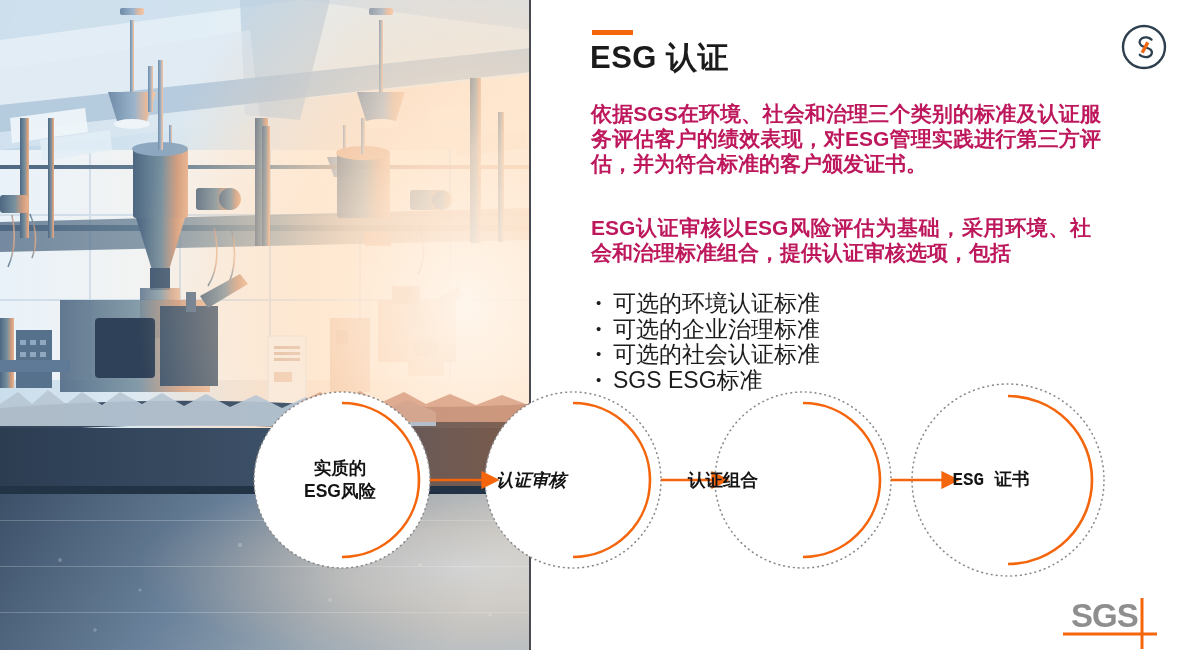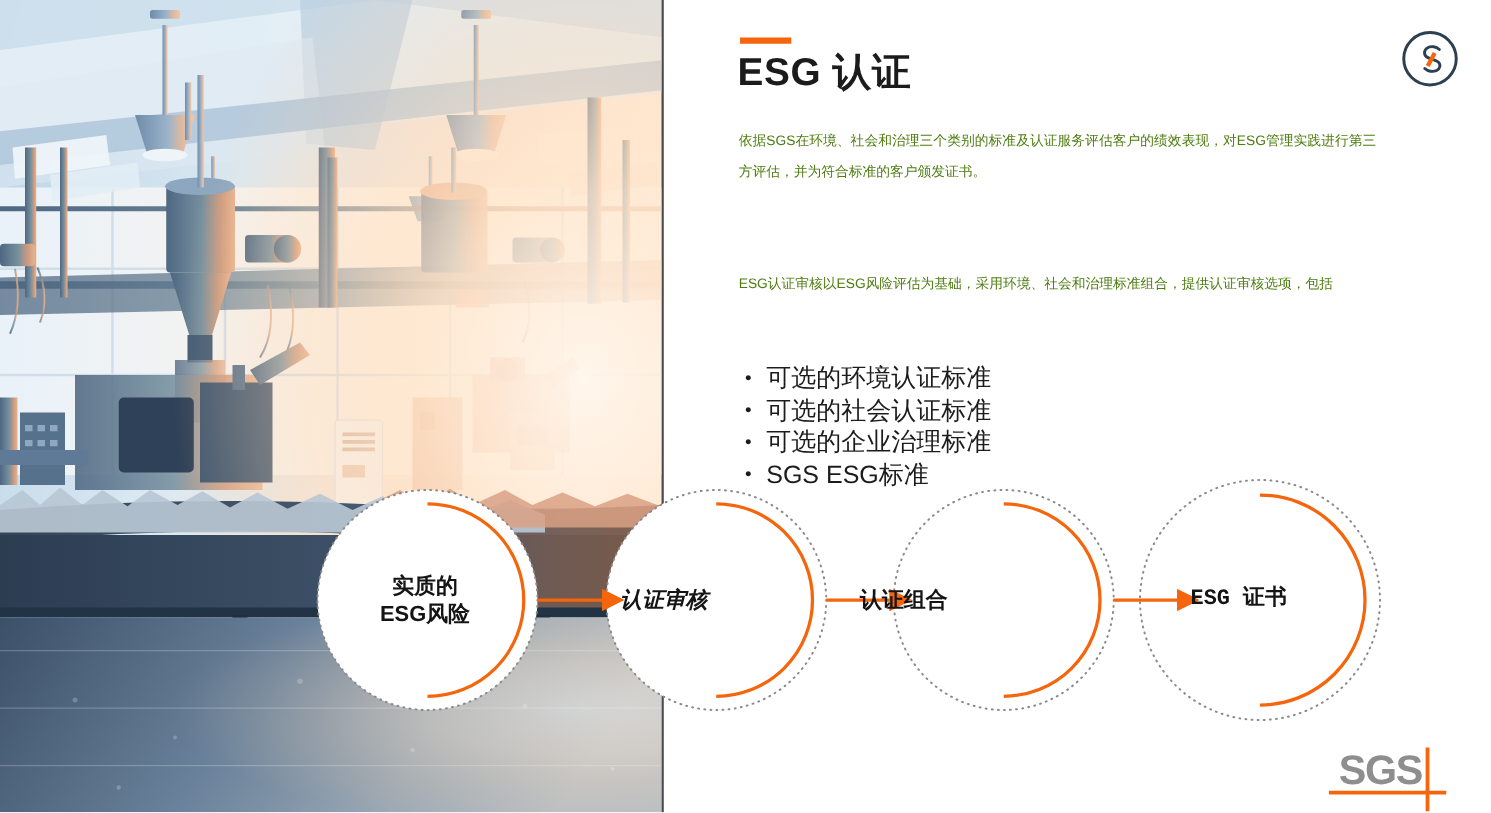--- a/index.html
+++ b/index.html
@@ -45,33 +45,34 @@
     font-size: 31px;
     color: #1b1b1b;
     letter-spacing: 0.5px;
     white-space: nowrap;
   }
 
   .para {
     position: absolute;
     left: 58px;
     width: 510px;
-    font-size: 11px;
+    font-size: 21px;
     line-height: 25px;
-    color: #4d7c0f;
+    color: #be185d;
     text-align: justify;
+    font-weight: bold;
   }
   #para-1 { top: 86px; }
   #para-2 { top: 200px; width: 500px; }
 
   #bullets {
     position: absolute;
     left: 62px; top: 276px;
     list-style: none;
-    font-size: 20px;
+    font-size: 23px;
     line-height: 25.5px;
     color: #1c1c1c;
   }
   #bullets li { position: relative; padding-left: 18px; }
   #bullets li::before {
     content: "•";
     position: absolute; left: 1px; top: -1px;
     font-size: 15px;
     color: #1c1c1c;
   }
@@ -367,22 +368,22 @@
     <div id="accent-bar"></div>
 
     <h1 id="page-title">ESG 认证</h1>
 
     <p class="para" id="para-1">依据SGS在环境、社会和治理三个类别的标准及认证服务评估客户的绩效表现，对ESG管理实践进行第三方评估，并为符合标准的客户颁发证书。</p>
 
     <p class="para" id="para-2">ESG认证审核以ESG风险评估为基础，采用环境、社会和治理标准组合，提供认证审核选项，包括</p>
 
     <ul id="bullets">
       <li>可选的环境认证标准</li>
+      <li>可选的企业治理标准</li>
       <li>可选的社会认证标准</li>
-      <li>可选的企业治理标准</li>
       <li>SGS ESG标准</li>
     </ul>
 
     <div id="brand-mark">
       <svg viewBox="0 0 50 50" aria-hidden="true">
         <circle cx="25" cy="25" r="21" fill="none" stroke="#2e3f4f" stroke-width="2.4"></circle>
         <path d="M32.5 17.6 C30 15.2 25.8 14.6 23 16.3 C20 18.1 19.8 21.7 22.4 23.6
                  C25 25.5 29.4 25.6 31.6 27.6 C33.8 29.6 33.2 33 30.3 34.4
                  C27.4 35.8 23.2 35.1 20.8 32.8" fill="none" stroke="#2e3f4f" stroke-width="2.3" stroke-linecap="round"></path>
         <path d="M28.8 20.4 L23.2 30.8" stroke="#f4650c" stroke-width="3.4" stroke-linecap="butt"></path>

